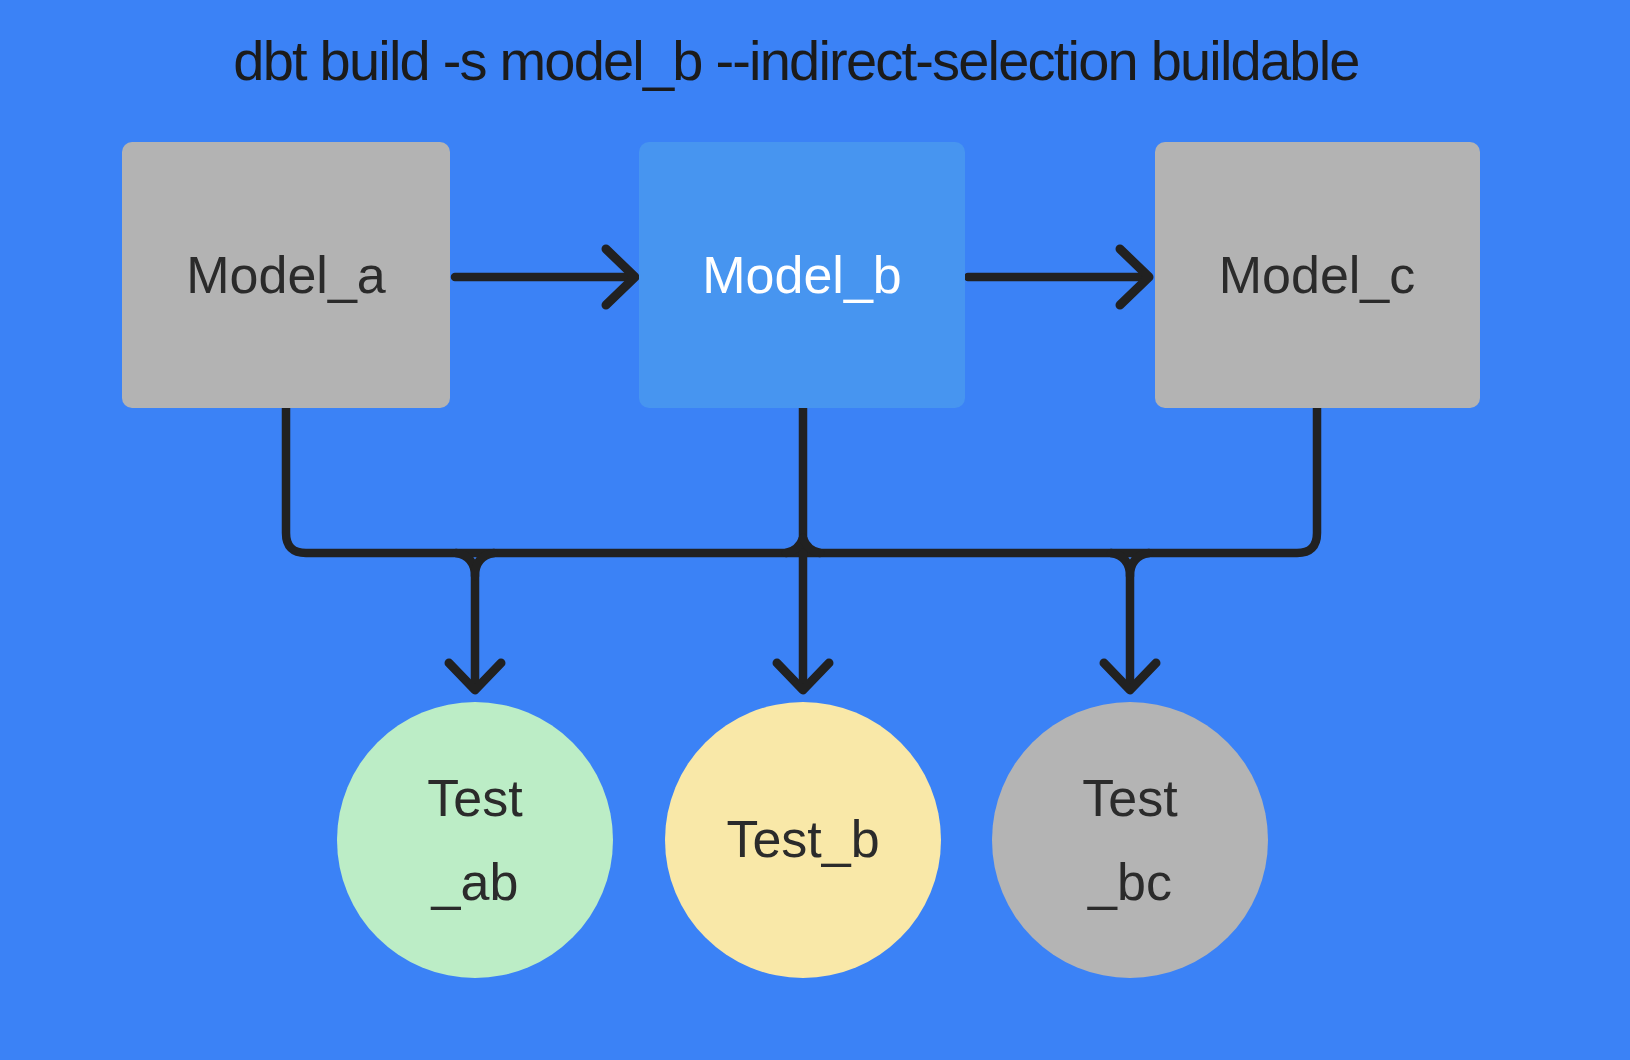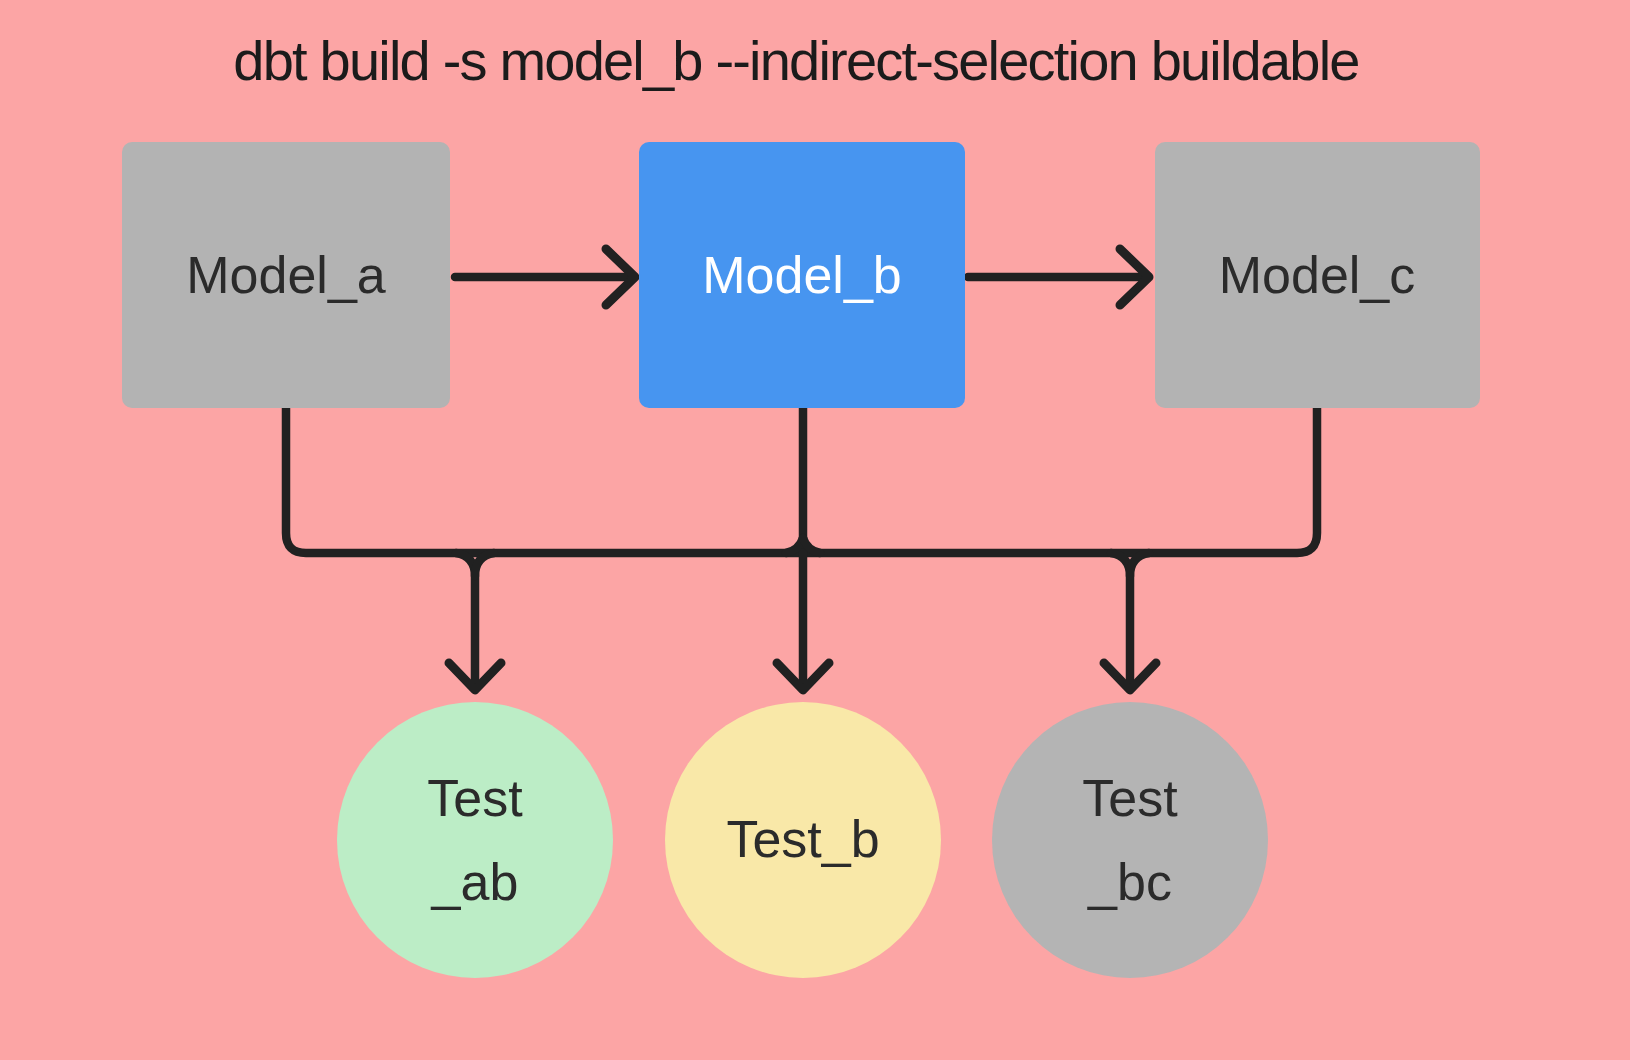--- a/index.html
+++ b/index.html
@@ -8,21 +8,21 @@
     background: #ffffff;
     width: 1630px;
     height: 1060px;
     overflow: hidden;
     font-family: "Liberation Sans", sans-serif;
   }
   #stage {
     position: relative;
     width: 1630px;
     height: 1060px;
-    background: #fca5a5;
+    background: #3b82f6;
   }
   svg { display: block; }
   .title-text {
     font-family: "Liberation Sans", sans-serif;
     font-size: 56px;
     font-weight: 500;
     letter-spacing: -1.8px;
     fill: #1b1b1b;
   }
   .node-label {

